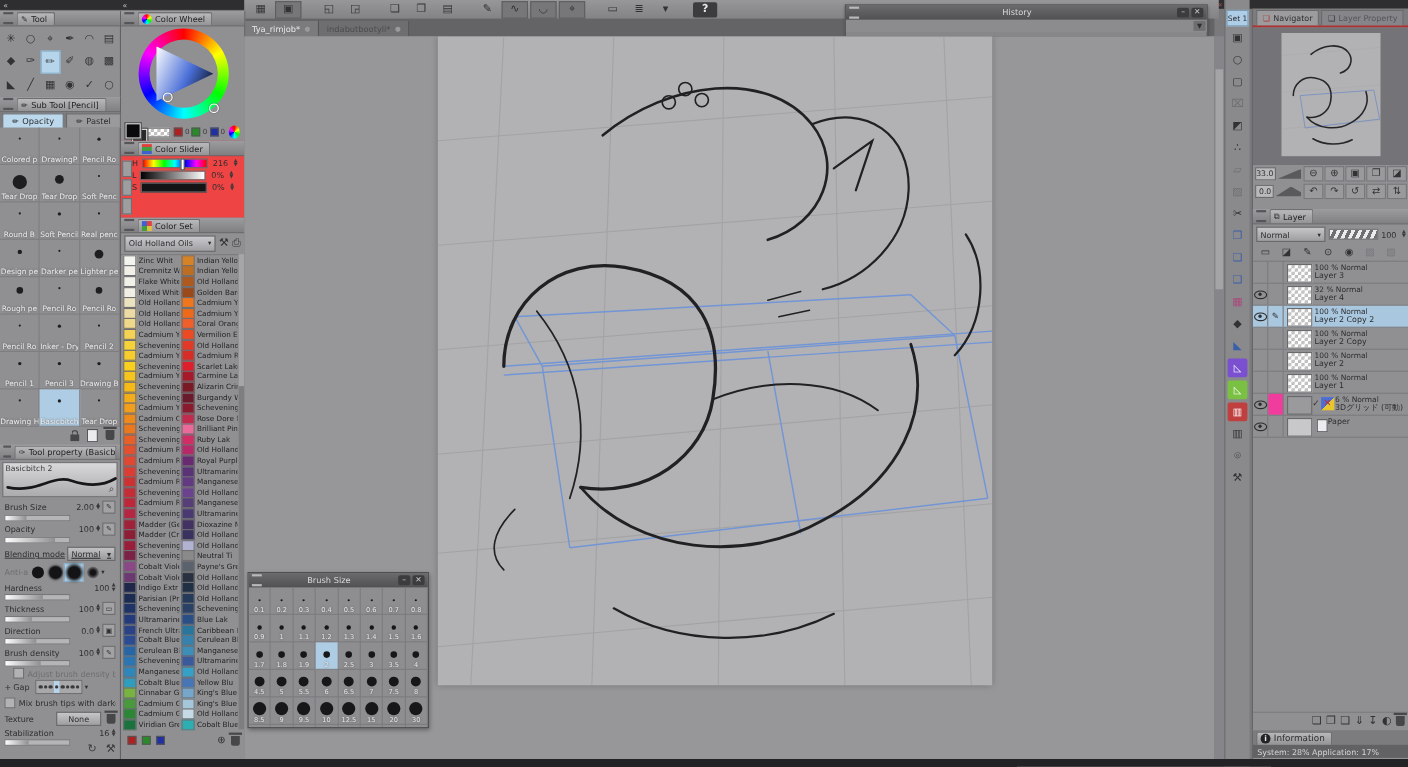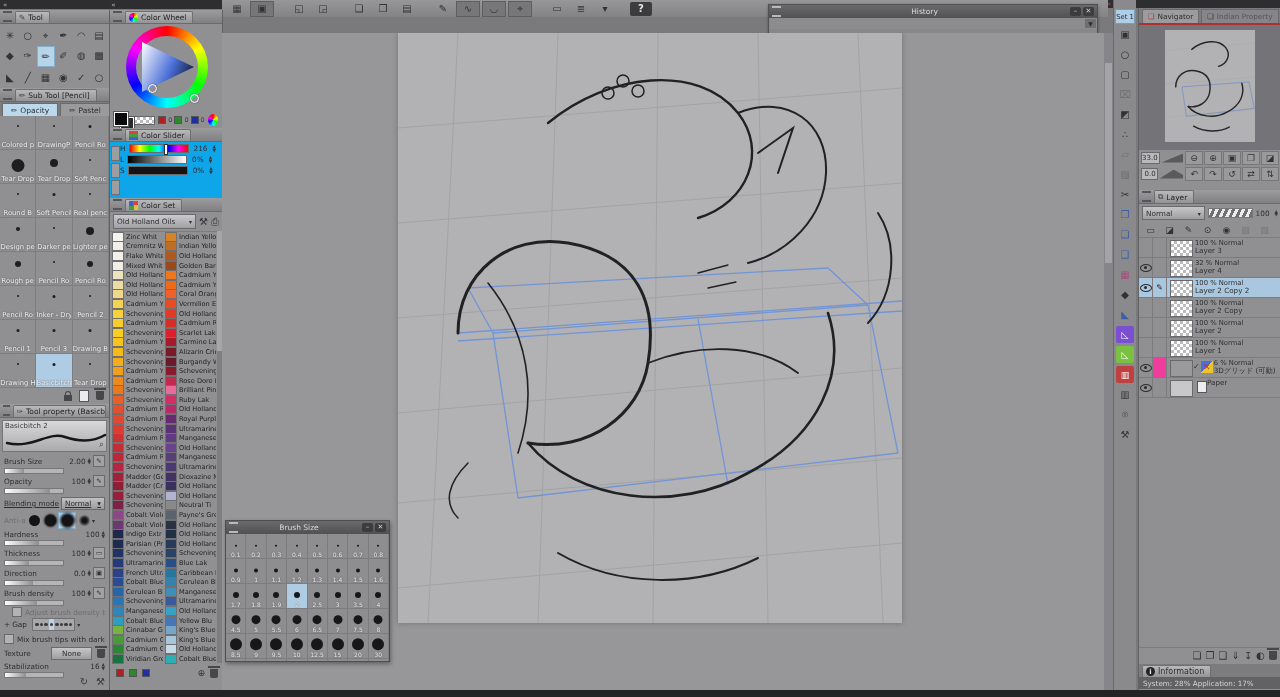--- a/index.html
+++ b/index.html
@@ -94,21 +94,21 @@
   #tri{position:absolute;left:32px;top:18px;width:52px;height:50px;
        clip-path:polygon(0 0,100% 50%,0 100%);background:linear-gradient(115deg,#ffffff 0%,#4a6fd8 55%,#000 100%);}
   .marker{position:absolute;width:7px;height:7px;border:1.5px solid #fff;border-radius:50%;box-shadow:0 0 1px #000;}
   #cw-foot{display:flex;align-items:center;gap:3px;padding:2px 4px;font-size:6.5px;color:#39393b;}
   .chip{width:12px;height:12px;border:1px solid #fff;outline:1px solid #555;}
   .checker{background-image:linear-gradient(45deg,#bbb 25%,transparent 25%,transparent 75%,#bbb 75%),
            linear-gradient(45deg,#bbb 25%,transparent 25%,transparent 75%,#bbb 75%);
            background-size:6px 6px;background-position:0 0,3px 3px;background-color:#fff;}
   .rgbsq{width:6px;height:6px;display:inline-block;border:1px solid #555;}
   #rainbowbtn{width:12px;height:12px;border-radius:50%;background:conic-gradient(#f00,#ff0,#0f0,#0ff,#00f,#f0f,#f00);margin-left:auto;}
-  #panel-cslider{left:110px;top:128px;width:112px;height:70px;background:#0ea5e9;border-right:1px solid #626265;}
+  #panel-cslider{left:110px;top:128px;width:112px;height:70px;background:#ef4444;border-right:1px solid #626265;}
   .csrow{display:flex;align-items:center;gap:3px;padding:2px 4px 0 10px;font-size:7.3px;}
   .cstrack{width:58px;height:7px;border:1px solid #6a6a6d;position:relative;}
   .csmark{position:absolute;top:-1px;width:2px;height:9px;background:#fff;border:1px solid #333;}
   #cs-sidetabs{position:absolute;left:1px;top:18px;display:flex;flex-direction:column;gap:2px;}
   #cs-sidetabs i{width:7px;height:13px;background:#9e9ea1;border:1px solid #6f6f72;}
   #panel-cset{left:110px;top:198px;width:112px;height:492px;background:#909093;border-right:1px solid #626265;}
   #cset-preset{display:flex;align-items:center;gap:3px;padding:2px 3px;}
   #cset-preset .sel{flex:1;height:13px;border:1px solid #6a6a6d;background:linear-gradient(#cacace,#a0a0a3);
                     display:flex;align-items:center;justify-content:space-between;padding:0 3px;font-size:7.3px;}
   #cset-cols{display:flex;height:432px;overflow:hidden;border-top:1px solid #7c7c7f;}
@@ -212,20 +212,30 @@
       <span class="icon tbi pressed">∿</span>
       <span class="icon tbi pressed">◡</span>
       <span class="icon tbi pressed">⌖</span>
       <span class="gap"></span>
       <span class="icon tbi">▭</span>
       <span class="icon tbi">≣</span>
       <span class="icon tbi">▾</span>
       <span class="gap"></span>
       <span class="icon tbi helpicon">?</span>
     </div>
+  <div id="doc-tabs" class="abs">
+      <div class="dtab active">
+        <span>Tya_rimjob*</span>
+        <span class="x">●</span>
+      </div>
+      <div class="dtab inactive">
+        <span>indabutbootyli*</span>
+        <span class="x">●</span>
+      </div>
+    </div>
 
   <div id="history" class="abs">
     <div class="titlebar">
       <span class="burger" style="width:9px;height:7px;border-top:2px solid #b9b9bc;border-bottom:2px solid #b9b9bc;"></span>
       <span class="tt">History</span>
       <span class="wbtn">–</span>
       <span class="wbtn">✕</span>
     </div>
     <div class="hbody">
         <span class="drop">▼</span>
@@ -1288,21 +1298,21 @@
   </div>
 
   <div id="navigator" class="abs">
     <div id="nav-tabs">
         <span class="ntab active">
           <span class="icon" style="color: rgb(176, 48, 48);">❏</span>
           <span>Navigator</span>
         </span>
         <span class="ntab inactive">
           <span class="icon">❏</span>
-          <span>Indian Property</span>
+          <span>Layer Property</span>
         </span>
       </div>
     <div id="nav-red"></div>
     <div id="nav-thumb">
       <div id="nav-paper">
         <svg width="90" height="112" viewBox="0 0 504 590">
           <g stroke="#9a9aa0" fill="none">
               <path d="M0 95 L504 55"></path>
               <path d="M0 285 L504 245"></path>
               <path d="M0 470 L504 425"></path>

